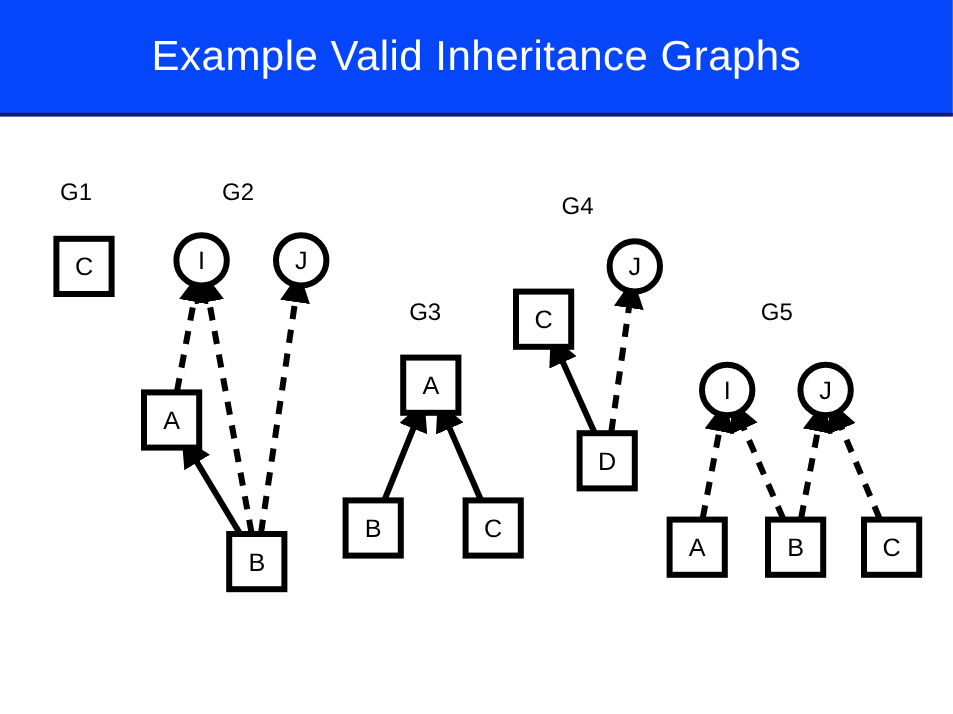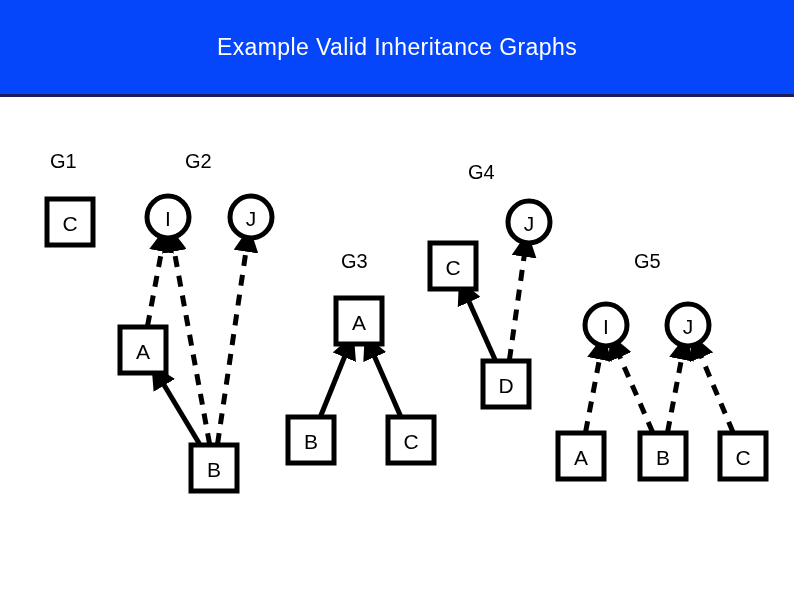--- a/index.html
+++ b/index.html
@@ -33,21 +33,21 @@
   #title-text {
     position: absolute;
     left: 0;
     top: 0;
     width: 794px;
     height: 94px;
     display: flex;
     align-items: center;
     justify-content: center;
     color: #ffffff;
-    font-size: 23px;
+    font-size: 35px;
     font-family: "Liberation Sans", sans-serif;
     font-weight: normal;
     letter-spacing: 0.4px;
     white-space: nowrap;
   }
   #diagram-area {
     position: absolute;
     left: 0;
     top: 97px;
     width: 794px;

